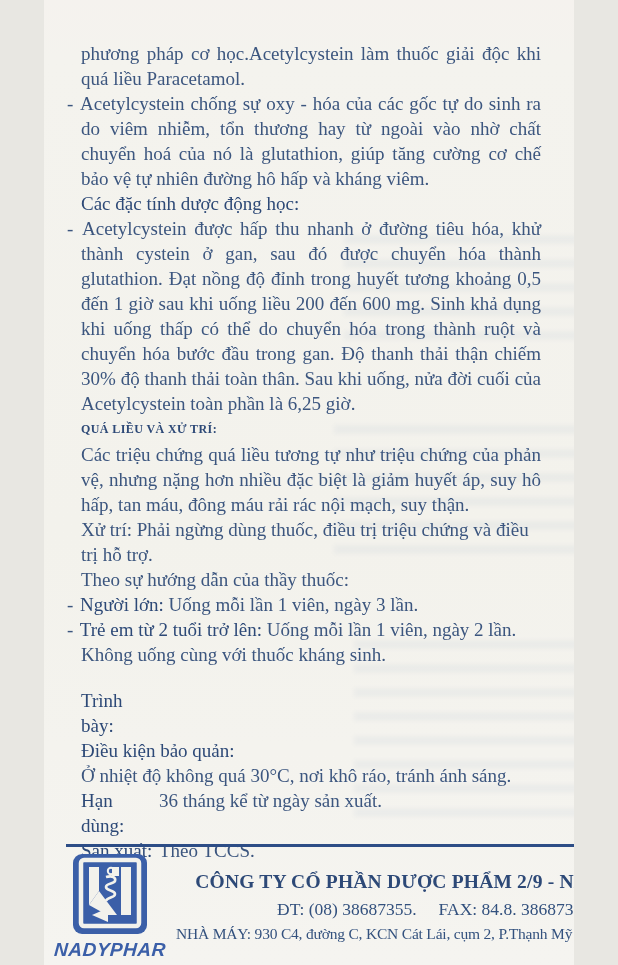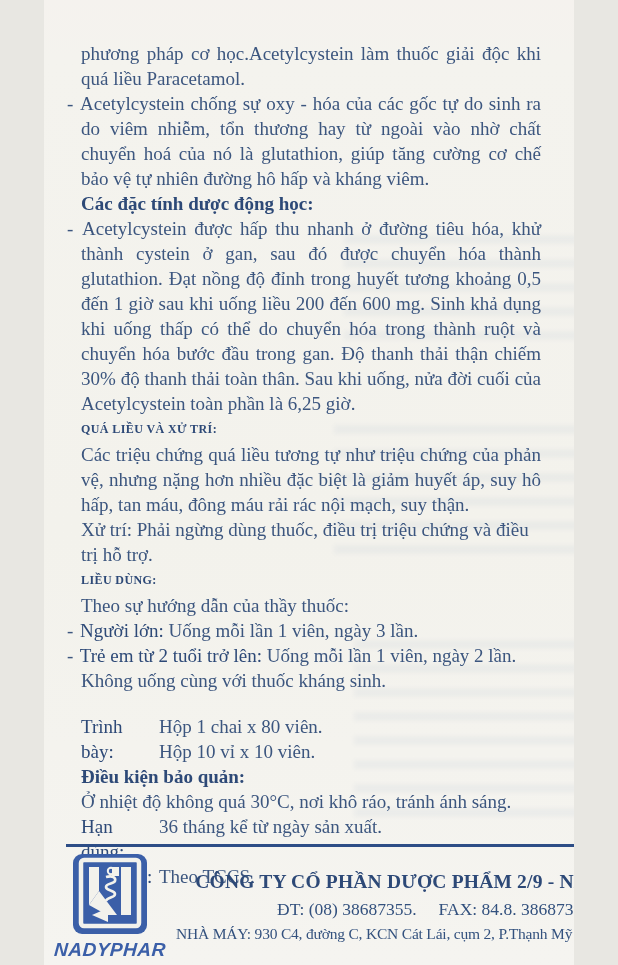--- a/index.html
+++ b/index.html
@@ -57,21 +57,21 @@
     font-size: 19px;
     line-height: 25px;
     text-align: justify;
   }
   .content p { margin: 0; }
 
   .hang { text-indent: -14px; }          
   .dash { padding-right: 2px; }
 
   .h-sub {                                
-    font-weight: bold;
+    font-weight: normal;
     color: #2d4977;
   }
   .h-caps {                               
     font-weight: bold;
     font-size: 12px;
     line-height: 26px;
     letter-spacing: 0.4px;
     color: #2d4977;
     text-align: left;
   }
@@ -165,36 +165,31 @@
     <p class="h-sub">Các đặc tính dược động học:</p>
 
     <p class="hang"><span class="dash">-</span> <span>Acetylcystein được hấp thu nhanh ở đường tiêu hóa, khử thành cystein ở gan, sau đó được chuyển hóa thành glutathion. Đạt nồng độ đỉnh trong huyết tương khoảng 0,5 đến 1 giờ sau khi uống liều 200 đến 600 mg. Sinh khả dụng khi uống thấp có thể do chuyển hóa trong thành ruột và chuyển hóa bước đầu trong gan. Độ thanh thải thận chiếm 30% độ thanh thải toàn thân. Sau khi uống, nửa đời cuối của Acetylcystein toàn phần là 6,25 giờ.</span></p>
 
     <p class="h-caps">QUÁ LIỀU VÀ XỬ TRÍ:</p>
 
     <p>Các triệu chứng quá liều tương tự như triệu chứng của phản vệ, nhưng nặng hơn nhiều đặc biệt là giảm huyết áp, suy hô hấp, tan máu, đông máu rải rác nội mạch, suy thận.</p>
 
     <p style="text-align:left">Xử trí: Phải ngừng dùng thuốc, điều trị triệu chứng và điều trị hỗ trợ.</p>
 
-    <p class="h-caps">LIỀU DÙNG:</p>
 
     <p style="text-align:left">Theo sự hướng dẫn của thầy thuốc:</p>
 
     <p class="dose-line"><span class="dash">-</span> <span class="b">Người lớn:</span> <span>Uống mỗi lần 1 viên, ngày 3 lần.</span></p>
 
     <p class="dose-line"><span class="dash">-</span> <span class="b">Trẻ em từ 2 tuổi trở lên:</span> <span>Uống mỗi lần 1 viên, ngày 2 lần.</span></p>
 
     <p style="text-align:left">Không uống cùng với thuốc kháng sinh.</p>
 
     <div class="kv presentation">
       <span class="k">Trình bày:</span>
-      <span class="v">
-        <span style="display:block">Hộp 1 chai x 80 viên.</span>
-        <span style="display:block">Hộp 10 vỉ x 10 viên.</span>
-      </span>
     </div>
 
     <p class="h-sub" style="text-align:left">Điều kiện bảo quản:</p>
 
     <p class="storage-text">Ở nhiệt độ không quá 30°C, nơi khô ráo, tránh ánh sáng.</p>
 
     <div class="kv">
       <span class="k">Hạn dùng:</span>
       <span class="v">36 tháng kể từ ngày sản xuất.</span>
     </div>

